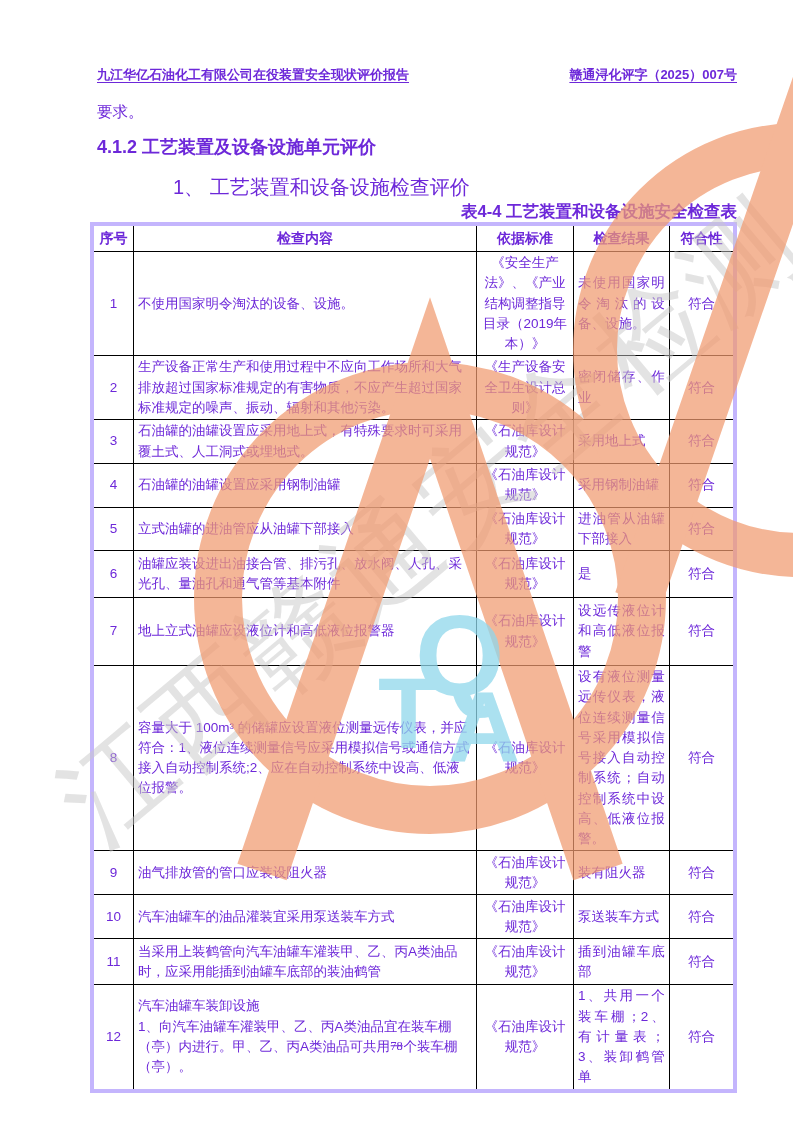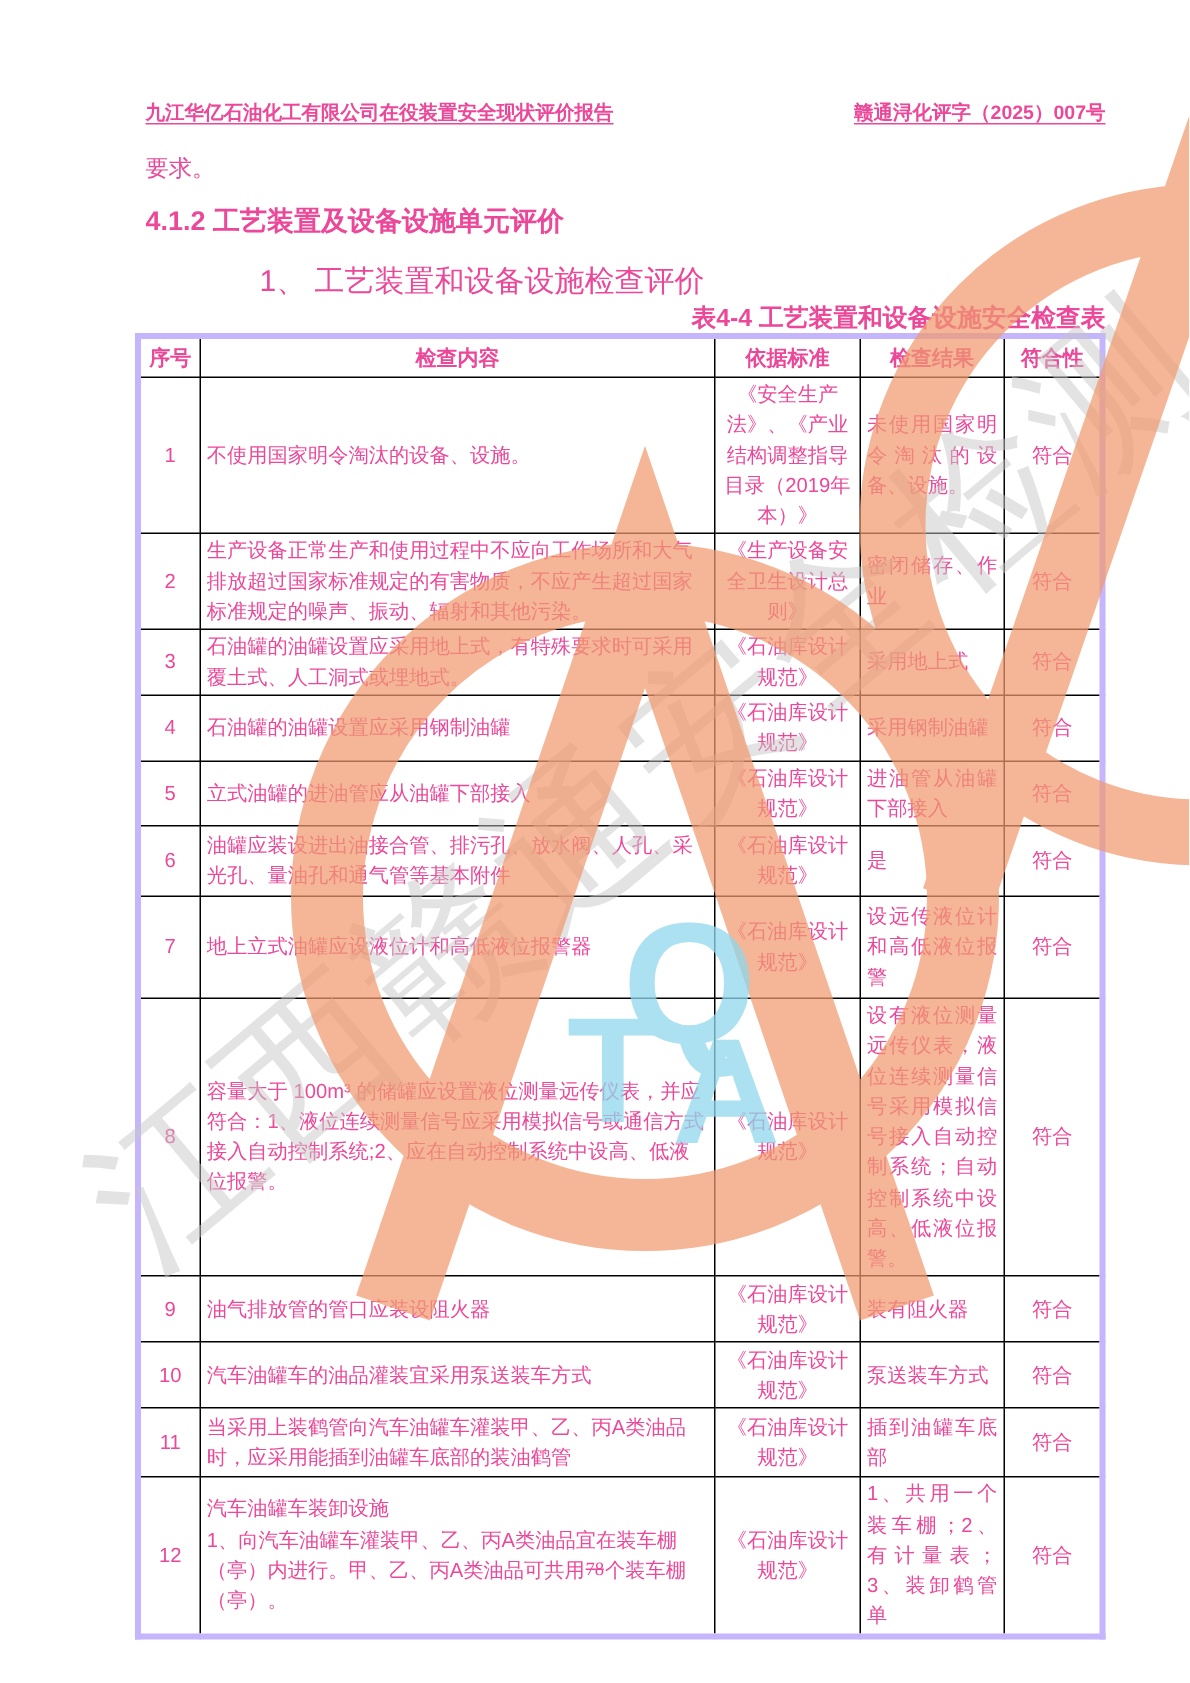--- a/index.html
+++ b/index.html
@@ -1,18 +1,18 @@
 <!DOCTYPE html>
 <html><head>
 <meta charset="utf-8">
 <style>
   html,body{margin:0;padding:0;}
   .page{
     width:793px;height:1122px;position:relative;background:#ffffff;
-    font-family:"Liberation Sans","DejaVu Sans",sans-serif;color:#ec4899;
+    font-family:"Liberation Sans","DejaVu Sans",sans-serif;color:#6d28d9;
     overflow:hidden;
   }
   .hdr{
     position:absolute;top:66px;left:97px;width:640px;
     display:flex;justify-content:space-between;align-items:flex-end;
     font-size:13px;font-weight:bold;
   }
   .hdr span{text-decoration:underline;text-underline-offset:3px;}
   .intro{position:absolute;top:102px;left:97px;font-size:15.5px;}
   .sec-h{position:absolute;top:135px;left:97px;font-size:18px;font-weight:bold;}

